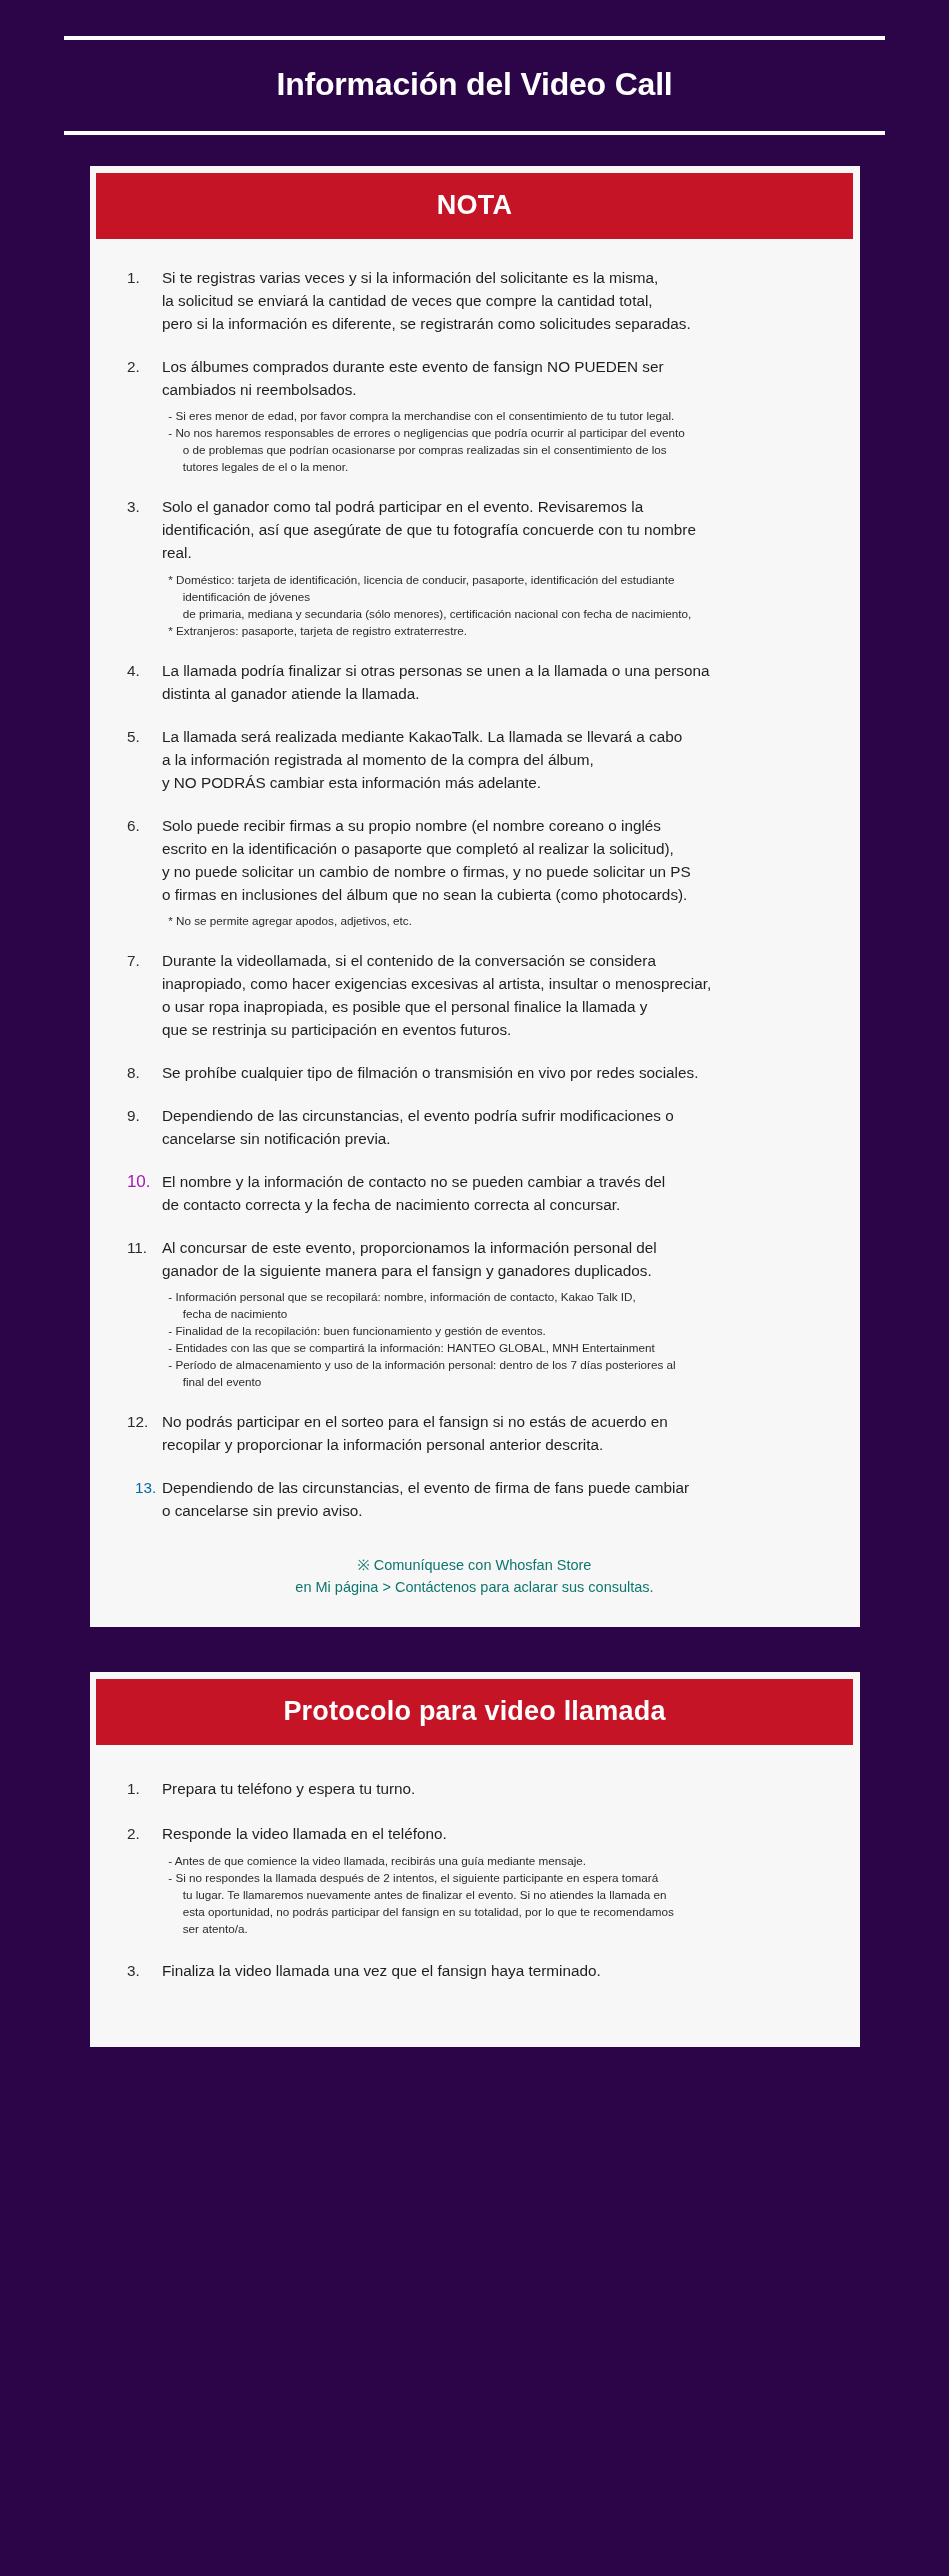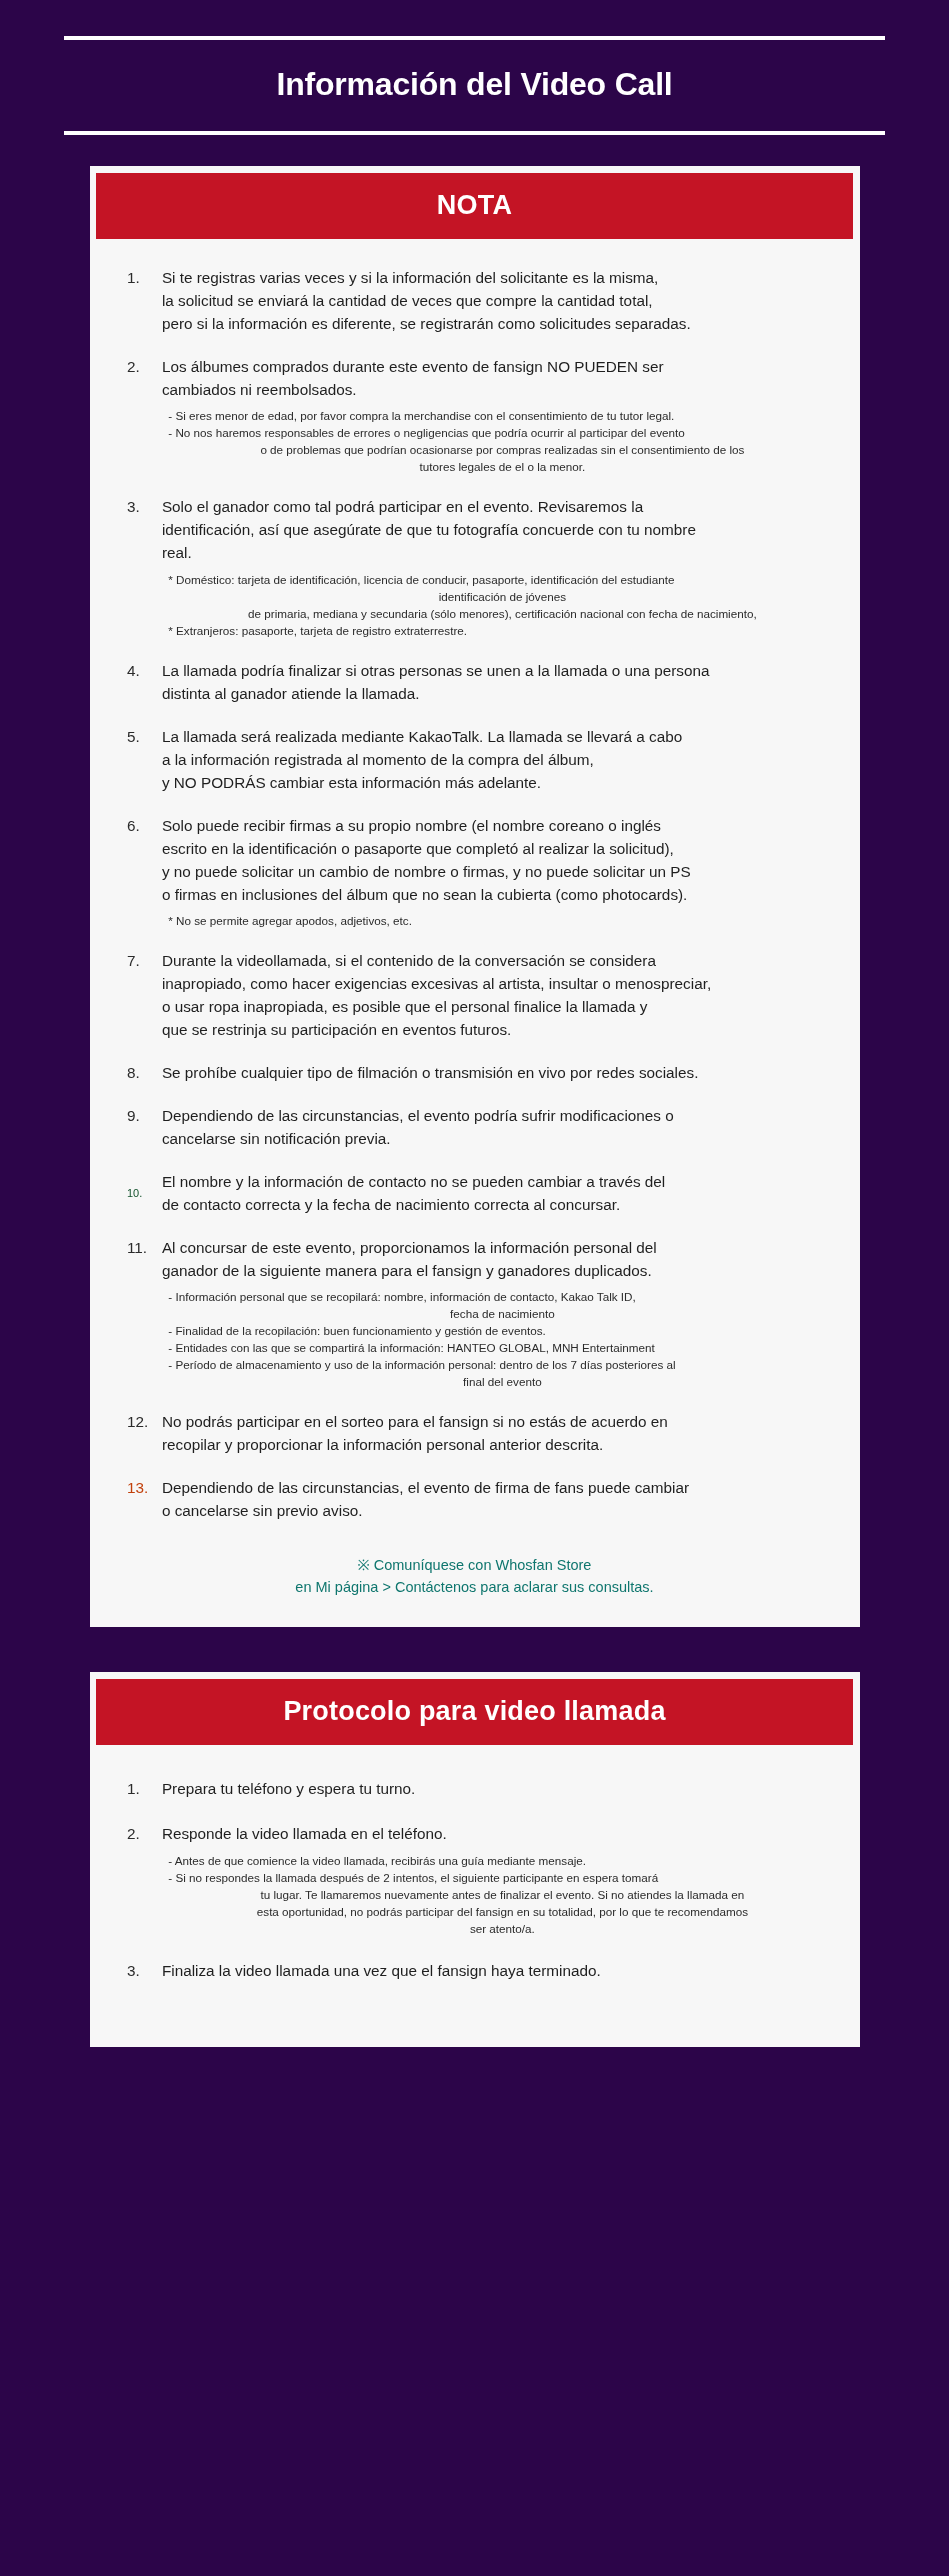--- a/index.html
+++ b/index.html
@@ -118,21 +118,20 @@
     line-height: 17px;
     color: #2b2b2b;
     padding-left: 8px;
     text-indent: -8px;
     margin-bottom: 0;
   }
   .subnote .cont {
     display: block;
     text-indent: 0;
     padding-left: 6.4px;
-    text-align: center;
   }
 
   
   .footer-note {
     text-align: center;
     color: #0f766e;
     font-size: 14.5px;
     line-height: 22px;
     margin-top: 32px;
     padding-bottom: 4.8px;
@@ -232,21 +231,21 @@
             </div>
           </li>
           <li style="counter-increment: none;">
             <span class="marker" style="position: absolute; left: 0px; top: 0px; font-size: 15.3px; line-height: 23px; color: rgb(43, 43, 43);">9.</span>
             <div class="rule-text">
               <span class="ln">Dependiendo de las circunstancias, el evento podría sufrir modificaciones o</span>
               <span class="ln">cancelarse sin notificación previa.</span>
             </div>
           </li>
           <li style="counter-increment: none;">
-            <span class="marker" style="position: absolute; left: 0px; top: 12px; font-size: 11px; line-height: 23px; color: #14532d;">10.</span>
+            <span class="marker" style="position: absolute; left: 0px; top: 0px; font-size: 17px; line-height: 23px; color: #a21caf;">10.</span>
             <div class="rule-text">
               <span class="ln">El nombre y la información de contacto no se pueden cambiar a través del</span>
               <span class="ln">de contacto correcta y la fecha de nacimiento correcta al concursar.</span>
             </div>
           </li>
           <li style="counter-increment: none;">
             <span class="marker" style="position: absolute; left: 0px; top: 0px; font-size: 15.3px; line-height: 23px; color: rgb(43, 43, 43);">11.</span>
             <div class="rule-text">
               <span class="ln">Al concursar de este evento, proporcionamos la información personal del</span>
               <span class="ln">ganador de la siguiente manera para el fansign y ganadores duplicados.</span>
@@ -259,21 +258,21 @@
             </div>
           </li>
           <li style="counter-increment: none;">
             <span class="marker" style="position: absolute; left: 0px; top: 0px; font-size: 15.3px; line-height: 23px; color: rgb(43, 43, 43);">12.</span>
             <div class="rule-text">
               <span class="ln">No podrás participar en el sorteo para el fansign si no estás de acuerdo en</span>
               <span class="ln">recopilar y proporcionar la información personal anterior descrita.</span>
             </div>
           </li>
           <li style="counter-increment: none;">
-            <span class="marker" style="position: absolute; left: 0px; top: 0px; font-size: 15.3px; line-height: 23px; color: #c2410c;">13.</span>
+            <span class="marker" style="position: absolute; left: 8px; top: 0px; font-size: 15.3px; line-height: 23px; color: #0369a1;">13.</span>
             <div class="rule-text">
               <span class="ln">Dependiendo de las circunstancias, el evento de firma de fans puede cambiar</span>
               <span class="ln">o cancelarse sin previo aviso.</span>
             </div>
           </li>
         </ol>
       <div class="footer-note" id="note-footer">
           <span class="ln">※ Comuníquese con Whosfan Store</span>
           <span class="ln">en Mi página &gt; Contáctenos para aclarar sus consultas.</span>
         </div>

